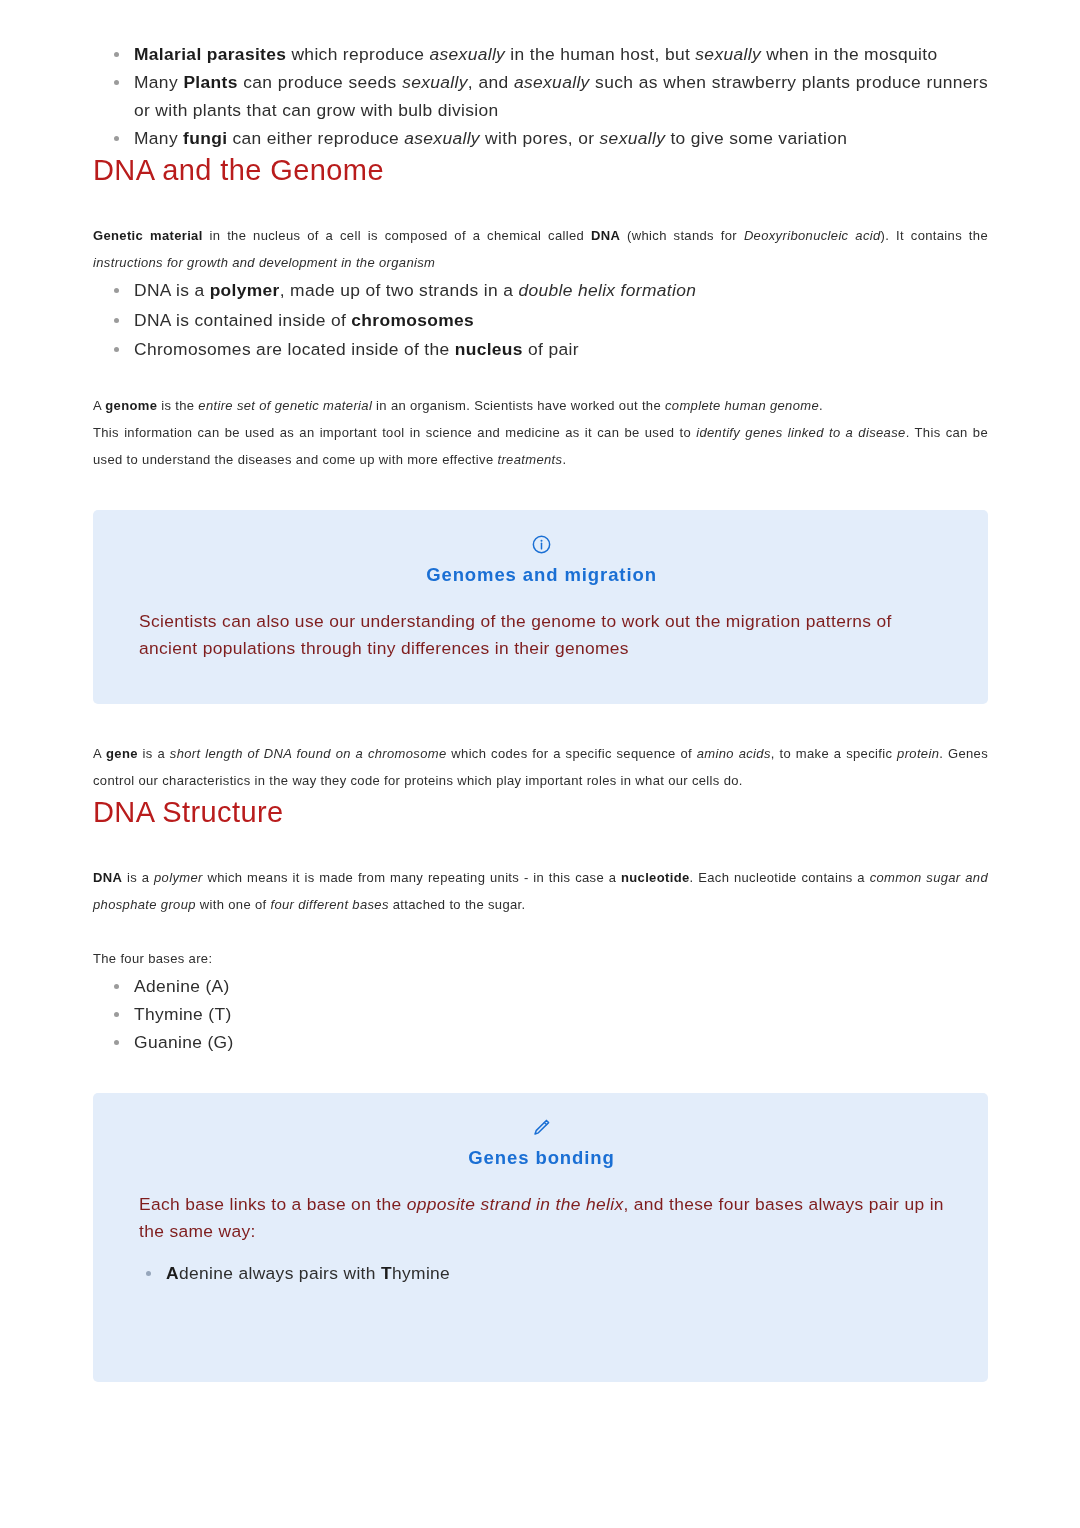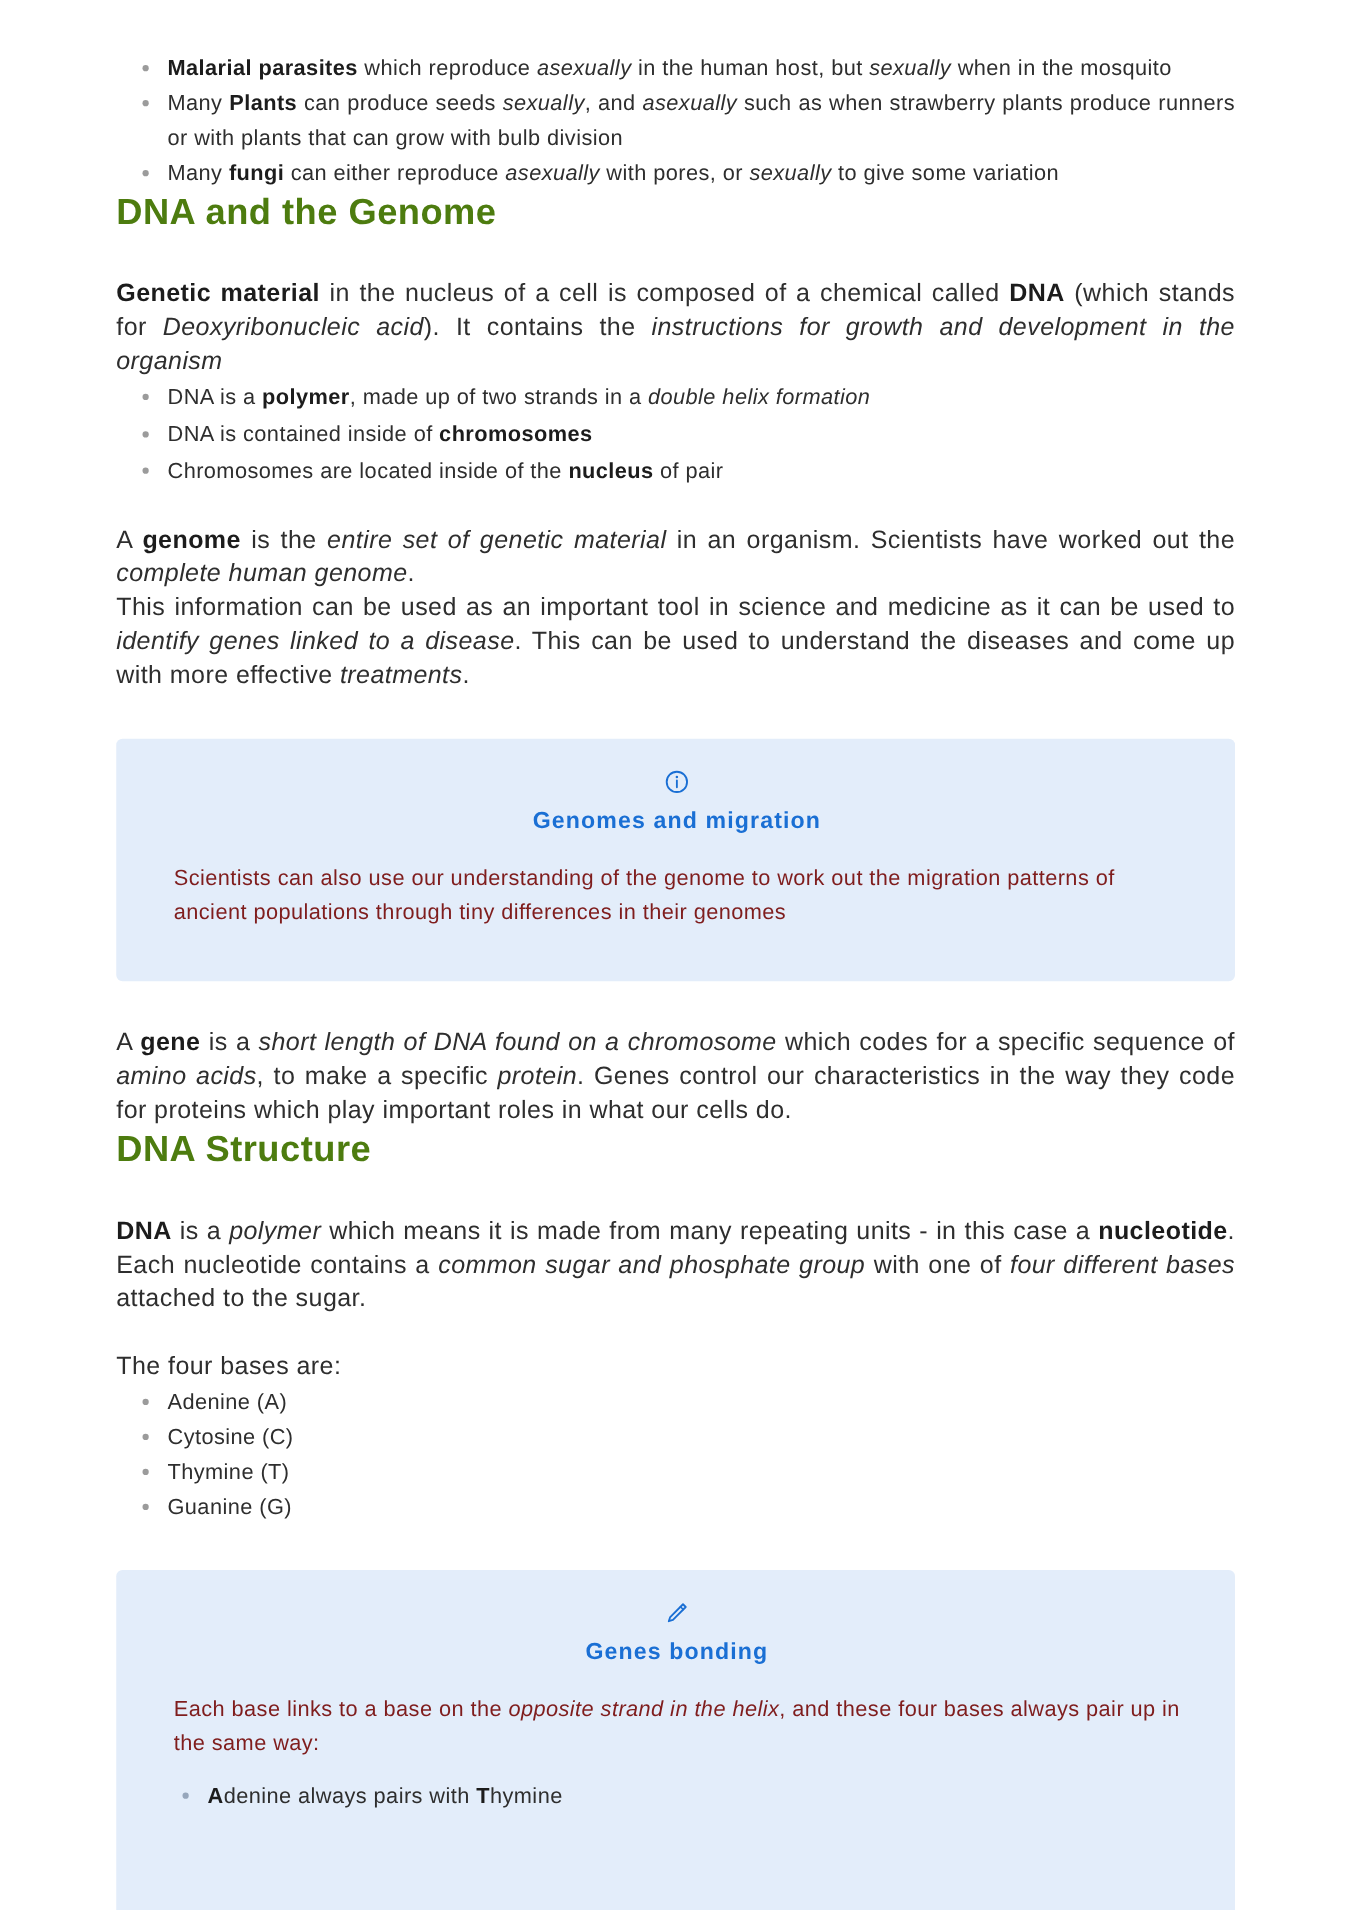--- a/index.html
+++ b/index.html
@@ -17,36 +17,36 @@
   .page {
     position: relative;
     width: 1080px;
     height: 1457px;
     box-sizing: border-box;
     padding: 40px 92px 0 93px;
   }
 
   
   .para {
-    font-size: 20px;
+    font-size: 13px;
     line-height: 27px;
     letter-spacing: 0.35px;
     text-align: justify;
     color: #2e2e2e;
     margin: 0;
   }
   .para b, .bullets b, .callout-body b { font-weight: 700; color: #1c1c1c; }
   .para i, .bullets i, .callout-body i { font-style: italic; }
 
   h2.heading {
     font-size: 29px;
     line-height: 36px;
-    font-weight: 700;
+    font-weight: 400;
     letter-spacing: 0.4px;
-    color: #4d7c0f;
+    color: #b91c1c;
     margin: 0;
   }
 
   
   ul.bullets {
     list-style: none;
     margin: 0;
     padding: 0;
   }
   ul.bullets > li {
@@ -153,21 +153,20 @@
   <p class="para mt-after-callout"><span>A </span><b>gene</b><span> is a </span><i>short length of DNA found on a chromosome</i><span> which codes for a specific sequence of </span><i>amino acids</i><span>, to make a specific </span><i>protein</i><span>. Genes control our characteristics in the way they code for proteins which play important roles in what our cells do.</span></p>
 
   <h2 class="heading mt-head">DNA Structure</h2>
 
   <p class="para mt-intro"><b>DNA</b><span> is a </span><i>polymer</i><span> which means it is made from many repeating units - in this case a </span><b>nucleotide</b><span>. Each nucleotide contains a </span><i>common sugar and phosphate group</i><span> with one of </span><i>four different bases</i><span> attached to the sugar.</span></p>
 
   <p class="para mt-list">The four bases are:</p>
 
   <ul class="bullets mt-bases">
       <li><span>Adenine (A)</span></li>
-      <li><span>Cytosine (C)</span></li>
       <li><span>Thymine (T)</span></li>
       <li><span>Guanine (G)</span></li>
     </ul>
 
   <div class="callout mt-callout" style="padding-bottom:95px;">
     <div class="callout-head">
       <svg class="callout-icon" viewBox="0 0 24 24" fill="none">
         <path d="M17.6 3.9 L20.1 6.4 L8.4 18.1 L4.6 19.4 L5.9 15.6 Z" stroke="#1a6fd4" stroke-width="1.7" stroke-linejoin="round"></path>
         <path d="M15.3 6.2 L17.8 8.7" stroke="#1a6fd4" stroke-width="1.5" stroke-linecap="round"></path>
       </svg>

